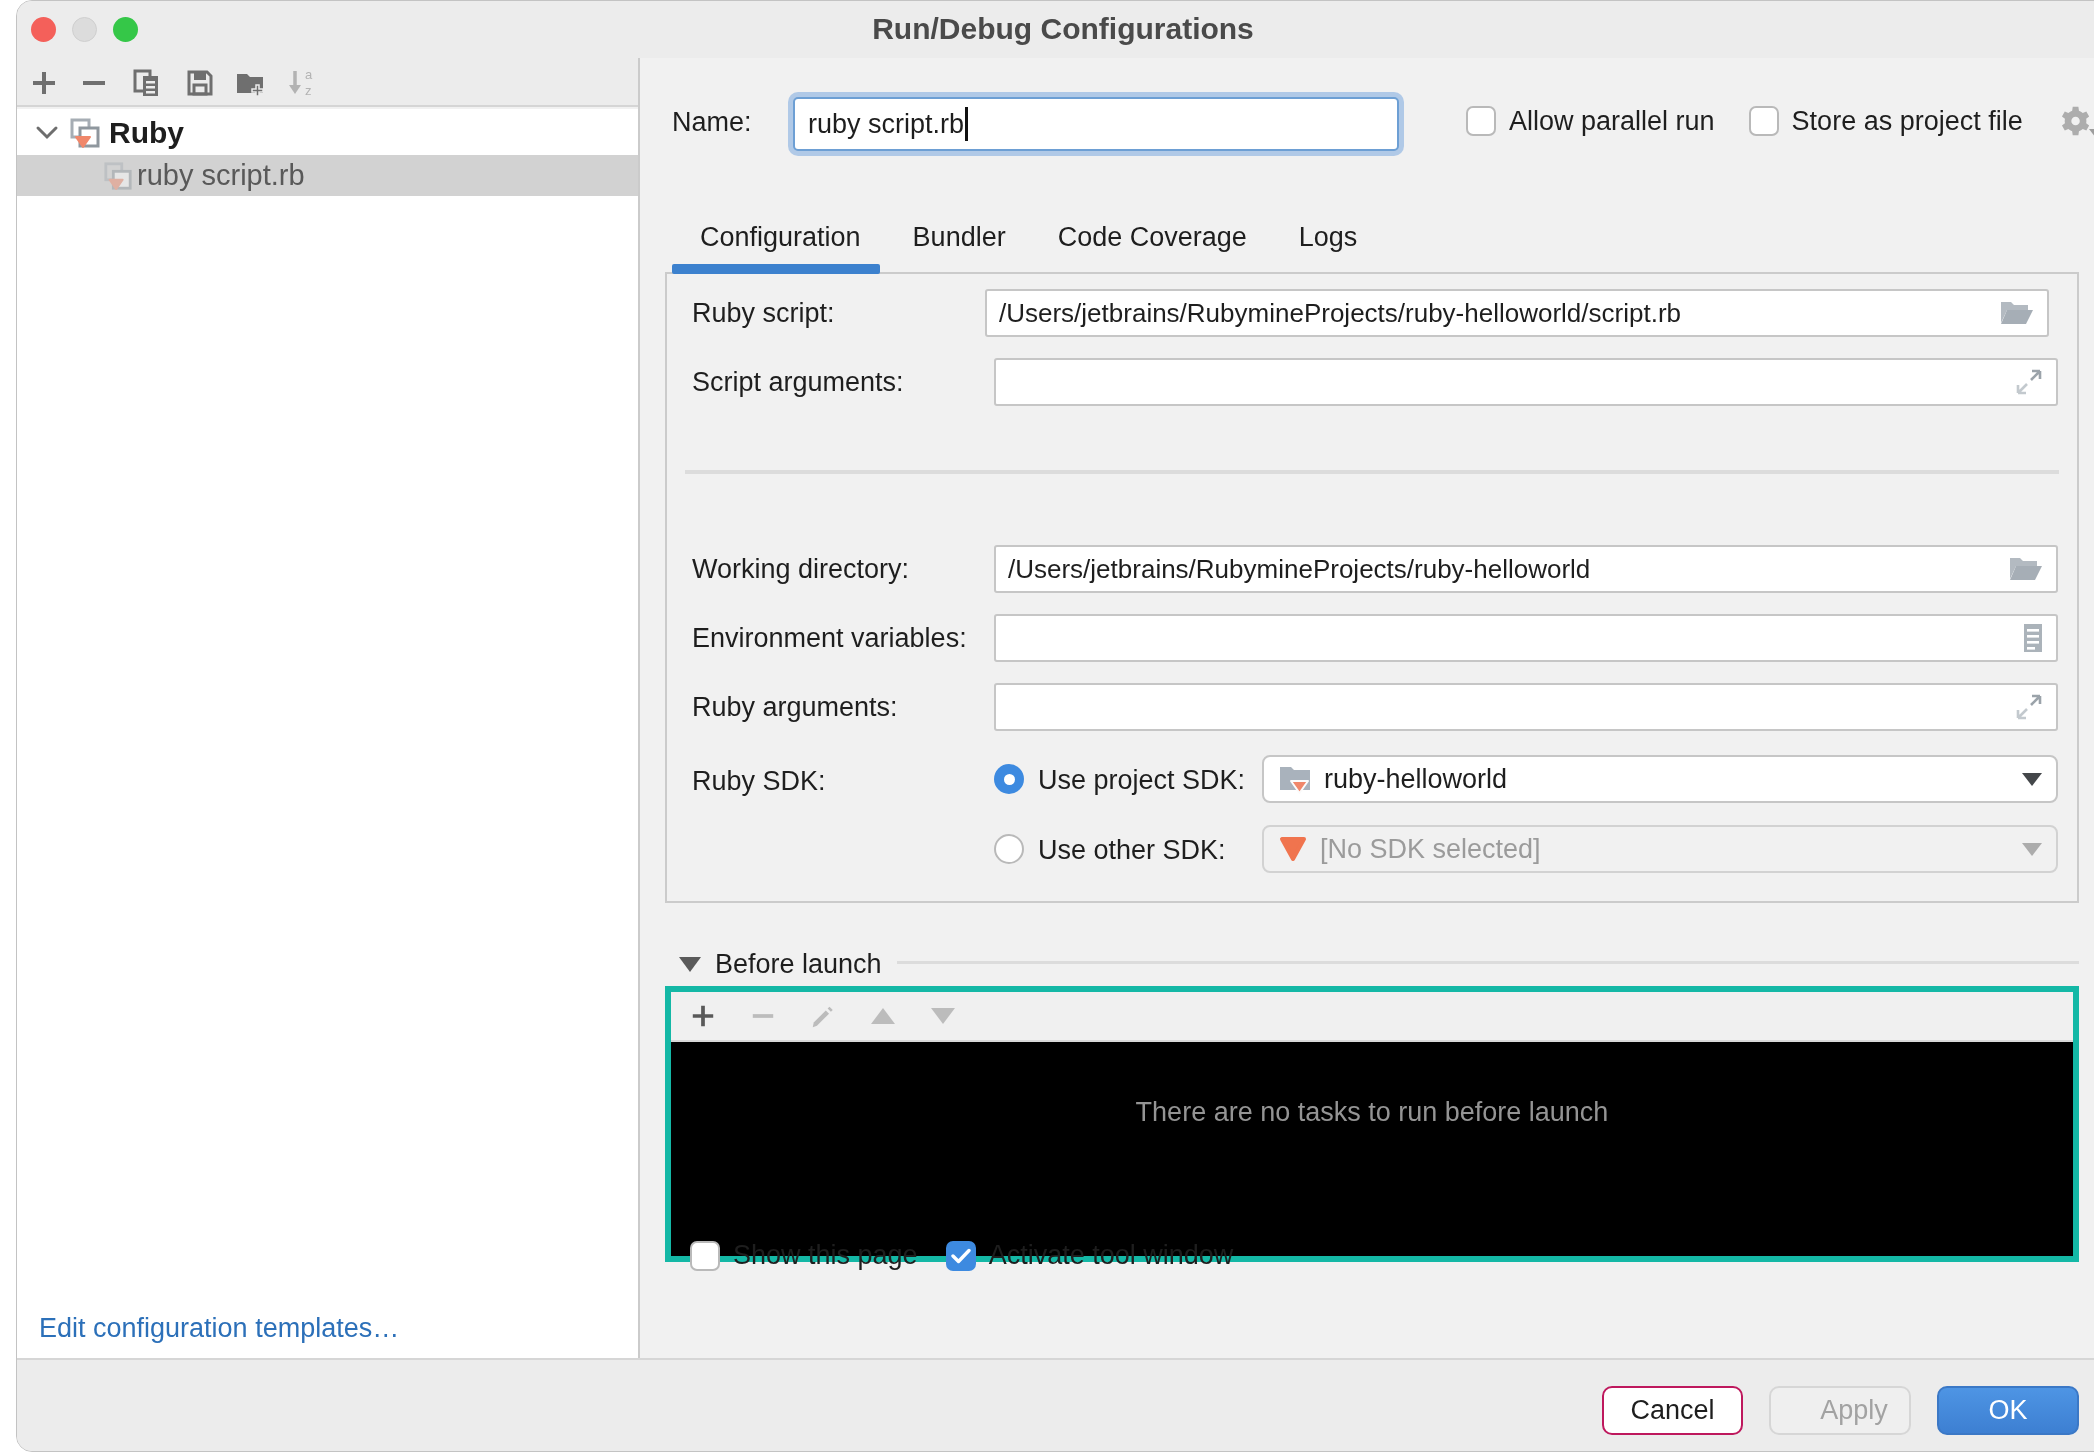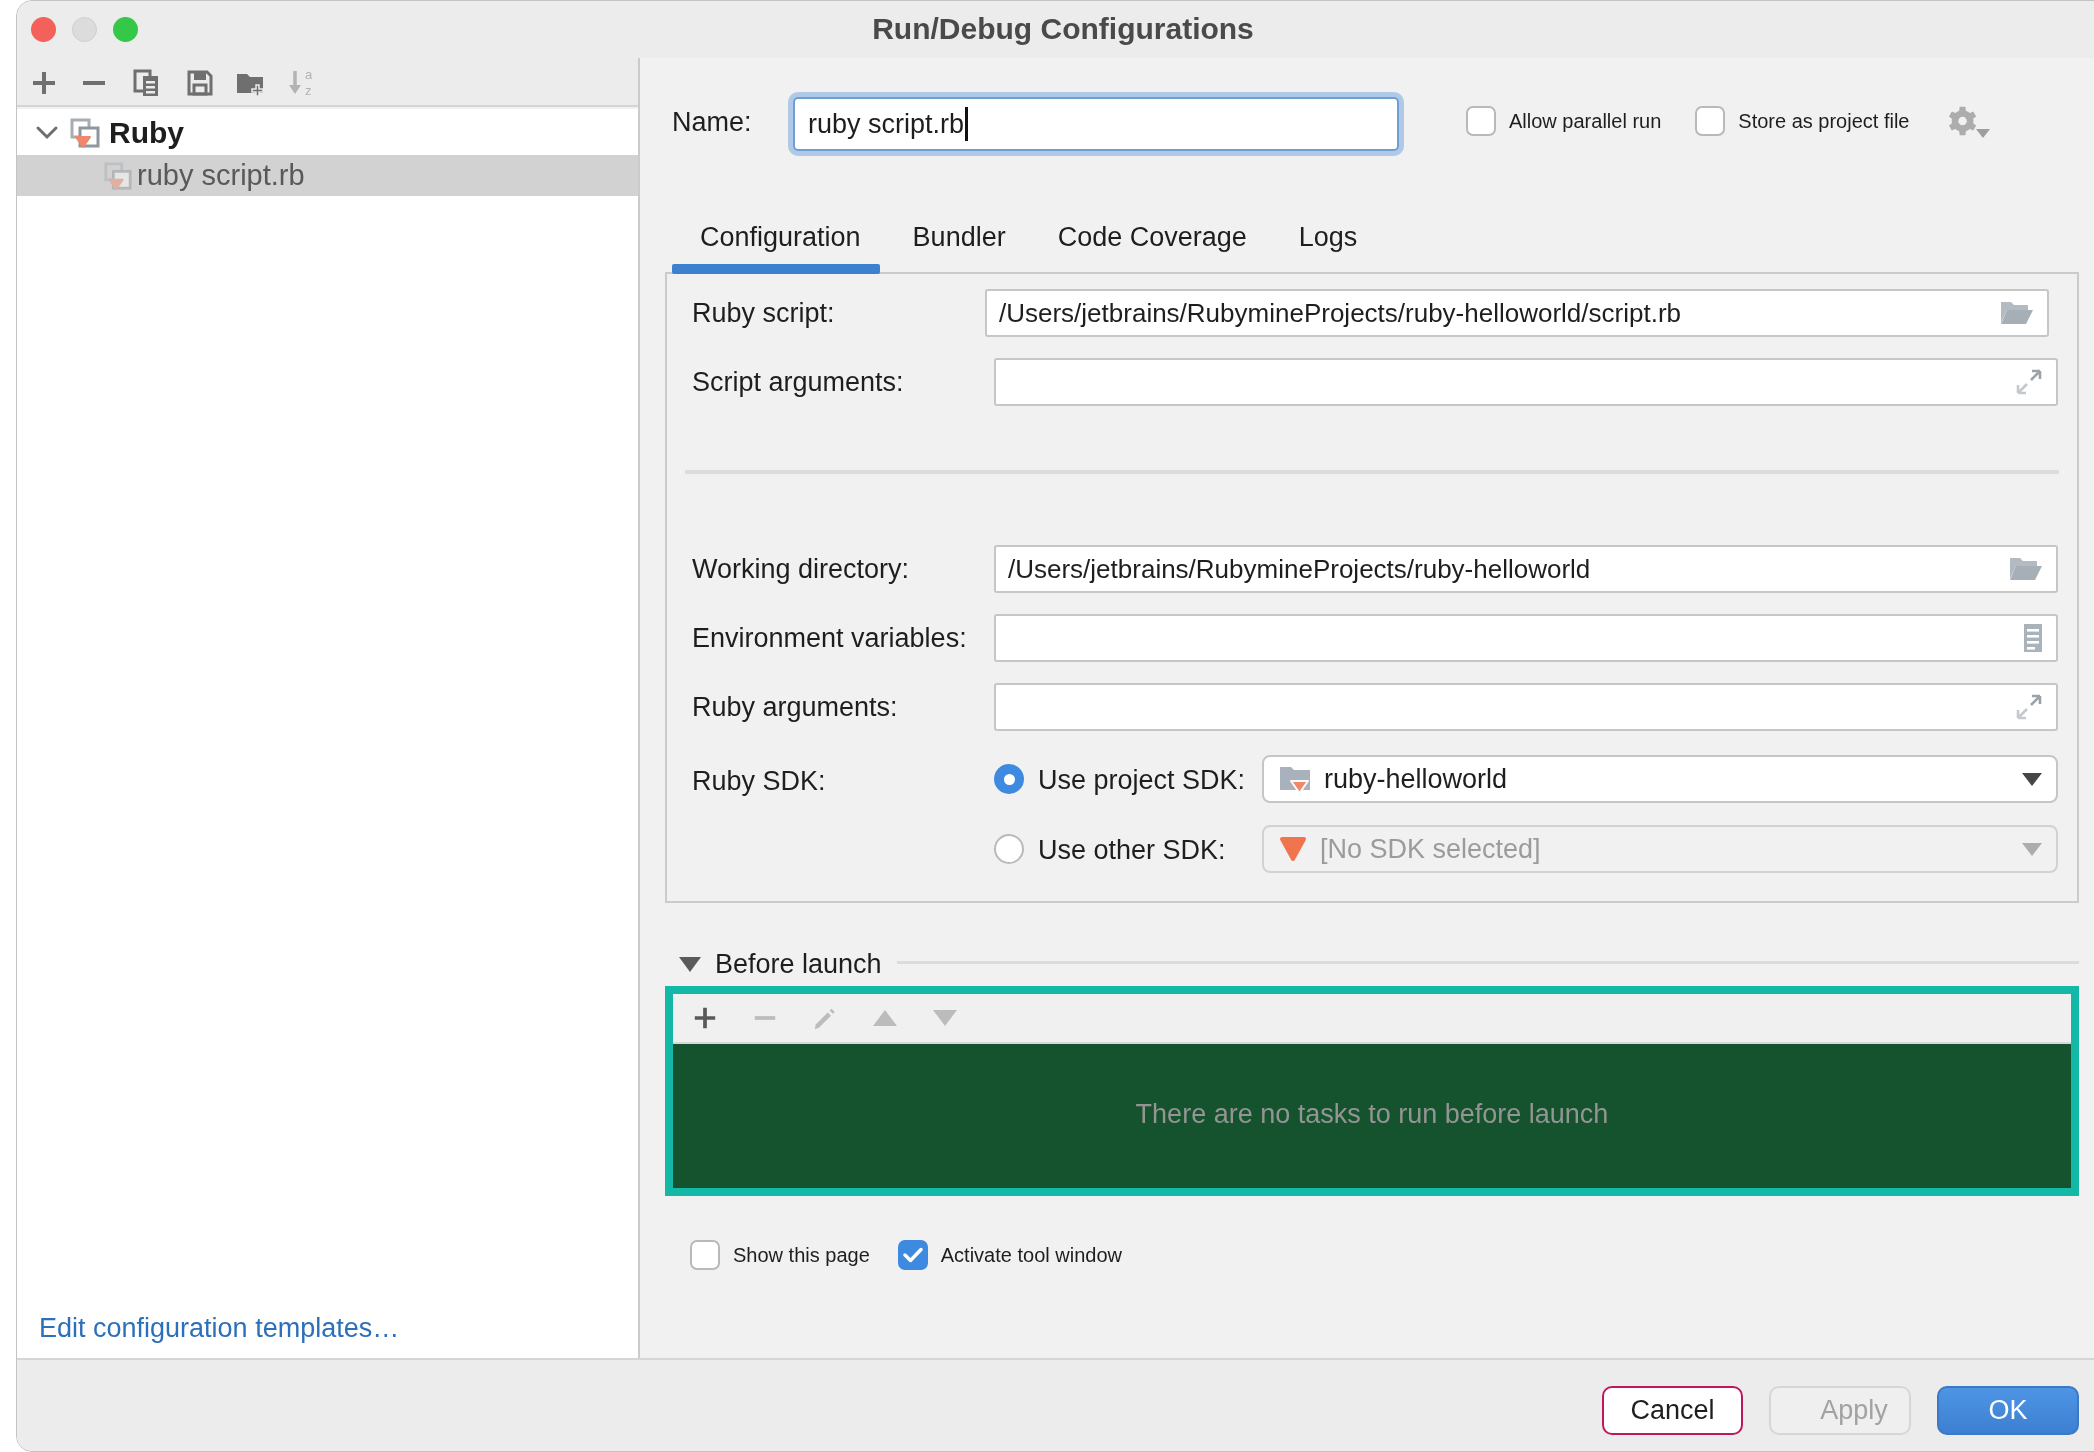--- a/index.html
+++ b/index.html
@@ -28,38 +28,38 @@
   }
   .field .val{flex:1;white-space:nowrap;overflow:hidden;}
   .name-input{
     position:absolute;background:#fff;border:2px solid #6D9FD4;border-radius:5px;
     box-shadow:0 0 0 5px rgba(141,179,226,.65);
     display:flex;align-items:center;padding:0 13px;font-size:27px;
   }
   .caret{display:inline-block;width:3px;height:34px;background:#111;margin-left:1px;vertical-align:middle;}
   .cb{width:30px;height:30px;border:2px solid #B9B9B9;border-radius:7px;background:#fff;flex:none;}
   .cb.checked{background:#3D8AE0;border-color:#3D8AE0;display:flex;align-items:center;justify-content:center;}
-  .cb-label{font-size:20px;white-space:nowrap;}
+  .cb-label{font-size:27px;white-space:nowrap;}
   .tabs{position:absolute;left:683px;top:221px;display:flex;gap:52px;font-size:27px;}
   .tab{white-space:nowrap;padding-bottom:6px;}
   .tab-underline{position:absolute;left:655px;top:263px;width:208px;height:10px;background:#3C81CE;border-radius:2px;z-index:3;}
   .pane{position:absolute;left:648px;top:271px;width:1414px;height:631px;border:2px solid #CBCBCB;}
   .radio{width:30px;height:30px;border-radius:50%;flex:none;}
   .radio.on{background:#3D8AE0;display:flex;align-items:center;justify-content:center;}
   .radio.on::after{content:"";width:11px;height:11px;border-radius:50%;background:#fff;}
   .radio.off{background:#fff;border:2px solid #B9B9B9;}
   .select{
     position:absolute;background:#fff;border:2px solid #C6C6C6;border-radius:8px;
     display:flex;align-items:center;padding:0 14px;font-size:27px;gap:12px;
   }
   .select.disabled{background:#F1F1F1;color:#9B9B9B;border-color:#D2D2D2;}
   .caret-down{width:0;height:0;border-left:10px solid transparent;border-right:10px solid transparent;border-top:13px solid #44474A;margin-left:auto;}
   .caret-down.dim{border-top-color:#ACACAC;}
   .sep{position:absolute;background:#DCDCDC;}
-  .bl-box{position:absolute;left:648px;top:985px;width:1414px;height:210px;border:8px solid #14b8a6;background:#14532d;}
+  .bl-box{position:absolute;left:648px;top:985px;width:1414px;height:276px;border:6px solid #14b8a6;background:#000000;}
   .bl-toolbar{position:absolute;left:0;top:0;width:100%;height:50px;background:#F0F0F0;border-bottom:2px solid #D8D8D8;display:flex;align-items:center;padding-left:14px;gap:24px;}
   .bl-btn{width:36px;height:36px;display:flex;align-items:center;justify-content:center;}
   .empty-msg{position:absolute;left:0;top:105px;width:100%;text-align:center;font-size:27px;color:#949494;}
   .footer{position:absolute;left:0;top:1357px;width:100%;height:95px;background:#ECECEC;border-top:2px solid #D6D6D6;}
   .btn{
     height:49px;border-radius:10px;font-size:27px;display:flex;align-items:center;justify-content:center;
     background:#fff;border:2px solid #be185d;color:#1e1e1e;padding:0 10px;
   }
   .btn.disabled{background:#EFEFEF;border-color:#D6D6D6;color:#A2A2A2;}
   .btn.primary{background:linear-gradient(#4E95E4,#3D7FD2);border-color:#3B78C6;color:#fff;}

